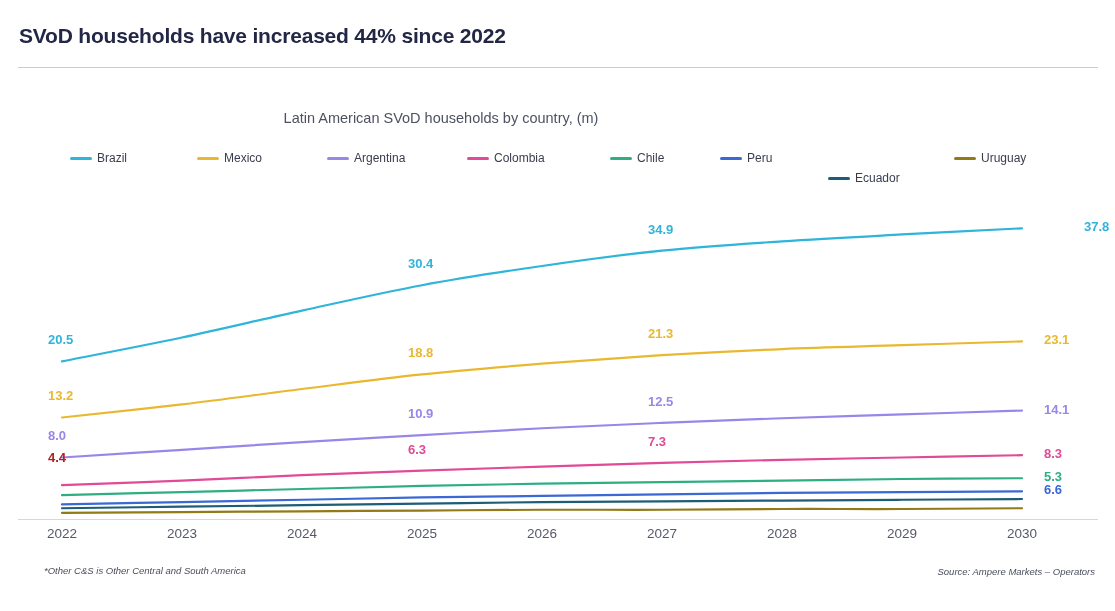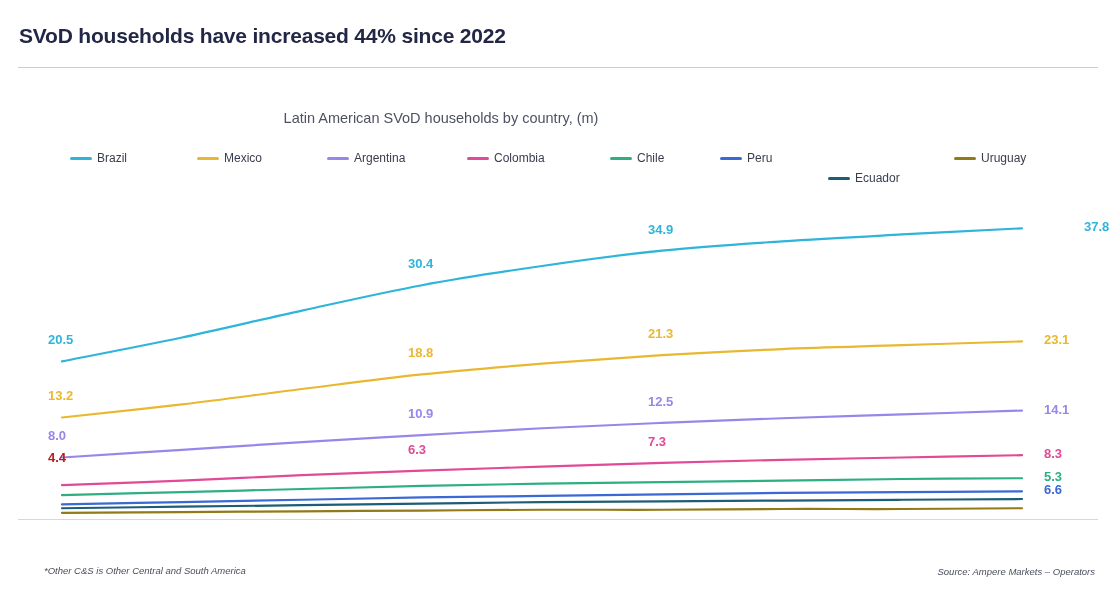--- a/index.html
+++ b/index.html
@@ -186,20 +186,31 @@
         <path d="M 44.00 277.48 C 64.00 276.19, 124.00 272.35, 164.00 269.79 C 204.00 267.22, 244.00 264.53, 284.00 262.10 C 324.00 259.66, 364.00 257.48, 404.00 255.17 C 444.00 252.87, 484.00 250.30, 524.00 248.25 C 564.00 246.20, 604.00 244.54, 644.00 242.87 C 684.00 241.20, 724.00 239.66, 764.00 238.25 C 804.00 236.84, 844.00 235.69, 884.00 234.41 C 924.00 233.13, 984.00 231.21, 1004.00 230.56" fill="none" stroke="#9a86e8" stroke-width="2.2" stroke-linecap="round" stroke-linejoin="round"></path>
         <path d="M 44.00 305.16 C 64.00 304.39, 124.00 302.21, 164.00 300.55 C 204.00 298.88, 244.00 296.83, 284.00 295.16 C 324.00 293.50, 364.00 291.96, 404.00 290.55 C 444.00 289.14, 484.00 287.99, 524.00 286.70 C 564.00 285.42, 604.00 284.01, 644.00 282.86 C 684.00 281.71, 724.00 280.68, 764.00 279.78 C 804.00 278.89, 844.00 278.25, 884.00 277.48 C 924.00 276.71, 984.00 275.55, 1004.00 275.17" fill="none" stroke="#e04a97" stroke-width="2.2" stroke-linecap="round" stroke-linejoin="round"></path>
         <path d="M 44.00 315.16 C 64.00 314.65, 124.00 313.11, 164.00 312.08 C 204.00 311.06, 244.00 310.03, 284.00 309.01 C 324.00 307.98, 364.00 306.83, 404.00 305.93 C 444.00 305.03, 484.00 304.26, 524.00 303.62 C 564.00 302.98, 604.00 302.60, 644.00 302.09 C 684.00 301.57, 724.00 301.06, 764.00 300.55 C 804.00 300.03, 844.00 299.39, 884.00 299.01 C 924.00 298.63, 984.00 298.37, 1004.00 298.24" fill="none" stroke="#2fae82" stroke-width="2.2" stroke-linecap="round" stroke-linejoin="round"></path>
         <path d="M 44.00 324.39 C 64.00 324.00, 124.00 322.85, 164.00 322.08 C 204.00 321.31, 244.00 320.54, 284.00 319.77 C 324.00 319.00, 364.00 318.11, 404.00 317.47 C 444.00 316.83, 484.00 316.44, 524.00 315.93 C 564.00 315.42, 604.00 314.90, 644.00 314.39 C 684.00 313.88, 724.00 313.24, 764.00 312.85 C 804.00 312.47, 844.00 312.34, 884.00 312.08 C 924.00 311.83, 984.00 311.44, 1004.00 311.31" fill="none" stroke="#3a68d4" stroke-width="2.2" stroke-linecap="round" stroke-linejoin="round"></path>
         <path d="M 44.00 328.23 C 64.00 327.98, 124.00 327.21, 164.00 326.70 C 204.00 326.18, 244.00 325.67, 284.00 325.16 C 324.00 324.64, 364.00 324.13, 404.00 323.62 C 444.00 323.11, 484.00 322.47, 524.00 322.08 C 564.00 321.70, 604.00 321.57, 644.00 321.31 C 684.00 321.06, 724.00 320.80, 764.00 320.54 C 804.00 320.29, 844.00 320.03, 884.00 319.77 C 924.00 319.52, 984.00 319.13, 1004.00 319.00" fill="none" stroke="#1d5d75" stroke-width="2.2" stroke-linecap="round" stroke-linejoin="round"></path>
         <path d="M 44.00 332.85 C 64.00 332.72, 124.00 332.33, 164.00 332.08 C 204.00 331.82, 244.00 331.57, 284.00 331.31 C 324.00 331.05, 364.00 330.80, 404.00 330.54 C 444.00 330.28, 484.00 329.90, 524.00 329.77 C 564.00 329.64, 604.00 329.90, 644.00 329.77 C 684.00 329.64, 724.00 329.13, 764.00 329.00 C 804.00 328.87, 844.00 329.13, 884.00 329.00 C 924.00 328.87, 984.00 328.36, 1004.00 328.23" fill="none" stroke="#937a18" stroke-width="2.2" stroke-linecap="round" stroke-linejoin="round"></path>
       </svg>
   </div>
 
   <div class="axis-line"></div>
+  <div class="xticks" id="xticks">
+      <div class="xtick" style="left: 44px;">2022</div>
+      <div class="xtick" style="left: 164px;">2023</div>
+      <div class="xtick" style="left: 284px;">2024</div>
+      <div class="xtick" style="left: 404px;">2025</div>
+      <div class="xtick" style="left: 524px;">2026</div>
+      <div class="xtick" style="left: 644px;">2027</div>
+      <div class="xtick" style="left: 764px;">2028</div>
+      <div class="xtick" style="left: 884px;">2029</div>
+      <div class="xtick" style="left: 1004px;">2030</div>
+    </div>
 
   <div id="dlabels">
       <div class="dlabel" style="color: rgb(47, 180, 218); left: 48px; top: 332.345px;">20.5</div>
       <div class="dlabel" style="color: rgb(47, 180, 218); left: 408px; top: 256.21px;">30.4</div>
       <div class="dlabel" style="color: rgb(47, 180, 218); left: 648px; top: 221.602px;">34.9</div>
       <div class="dlabel" style="color: rgb(47, 180, 218); left: 1044px; top: 219.3px; margin-left: 40px;">37.8</div>
       <div class="dlabel" style="color: rgb(233, 184, 49); left: 48px; top: 388.486px;">13.2</div>
       <div class="dlabel" style="color: rgb(233, 184, 49); left: 408px; top: 345.419px;">18.8</div>
       <div class="dlabel" style="color: rgb(233, 184, 49); left: 648px; top: 326.193px;">21.3</div>
       <div class="dlabel" style="color: rgb(233, 184, 49); left: 1044px; top: 332.35px;">23.1</div>

